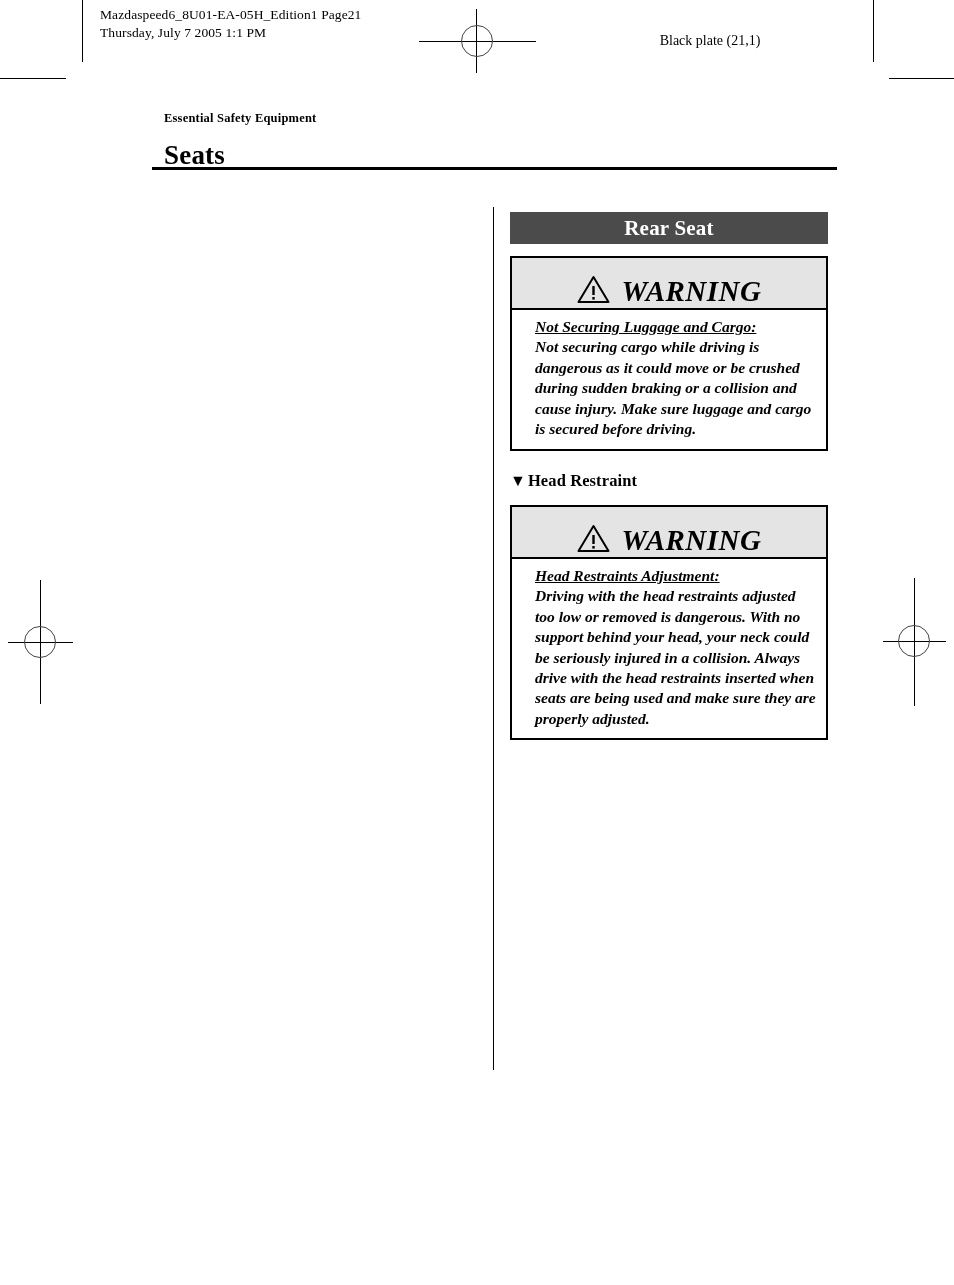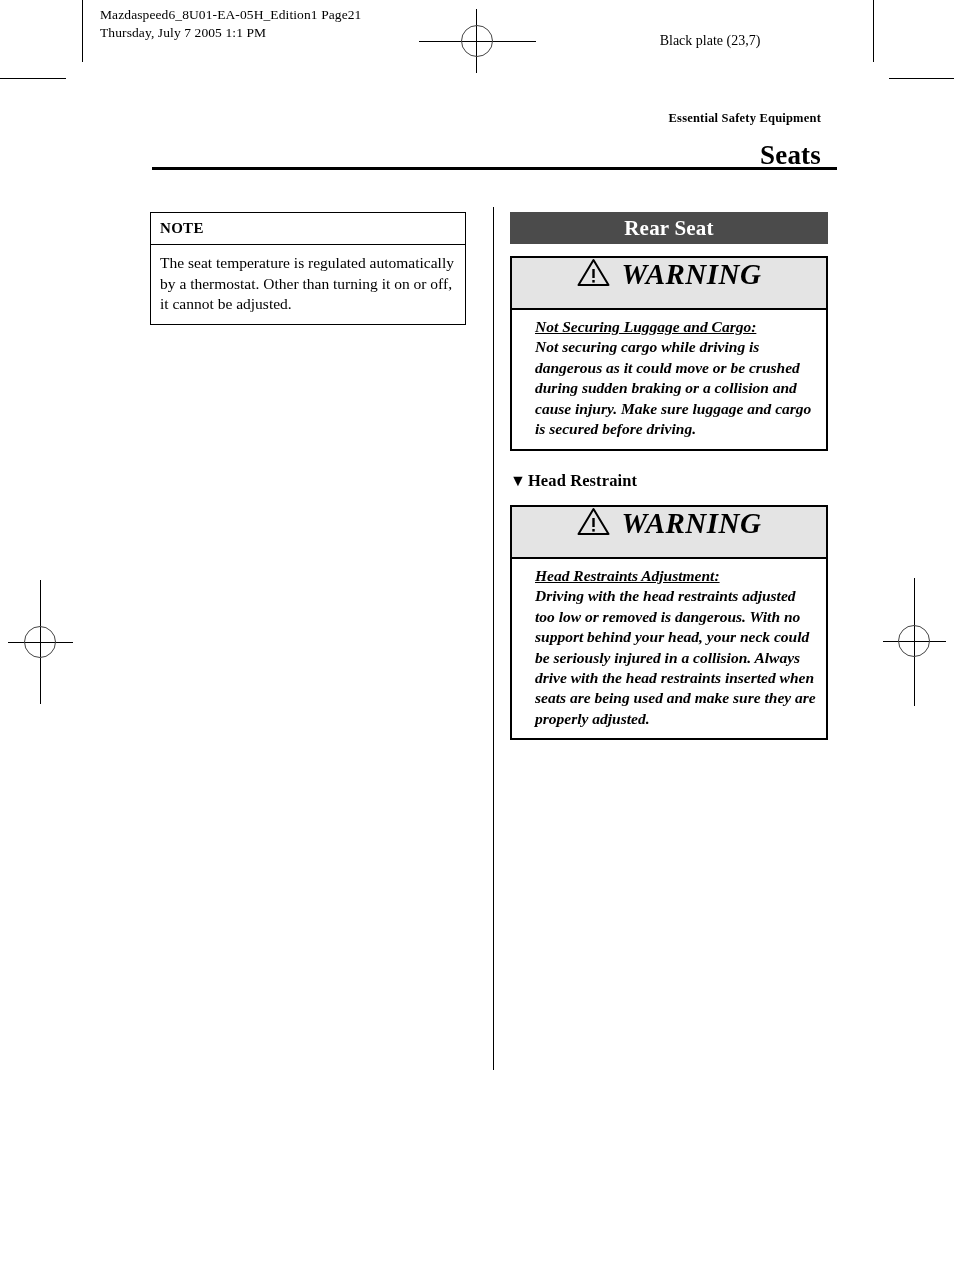--- a/index.html
+++ b/index.html
@@ -56,24 +56,23 @@
     left: 560px;
     top: 33px;
     width: 300px;
     text-align: center;
     font-size: 14px;
   }
 
   
   .running-head {
     position: absolute;
-    left: 136px;
+    left: 164px;
     top: 112px;
     width: 685px;
-    text-align: right;
   }
   .running-head .section-kicker {
     font-size: 12.5px;
     font-weight: bold;
     letter-spacing: 0.2px;
     line-height: 1.1;
   }
   .running-head .chapter-title {
     font-size: 27px;
     font-weight: bold;
@@ -145,21 +144,21 @@
     width: 318px;
     box-sizing: border-box;
     border: 2px solid #000000;
     background: #ffffff;
   }
   .warning-head {
     background: #e4e4e4;
     border-bottom: 2px solid #000000;
     height: 50px;
     display: flex;
-    align-items: flex-start;
+    align-items: flex-end;
     justify-content: center;
     gap: 12px;
   }
   .warning-head .tri-icon {
     display: block;
   }
   .warning-head .warning-word {
     font-size: 29px;
     font-weight: bold;
     font-style: italic;
@@ -246,36 +245,30 @@
   </div>
   <div class="reg-mark" style="left:477px; top:1244px;">
     <div class="reg-v" style="left:-1px;  top:-31px; width:1px;  height:64px;"></div>
     <div class="reg-h" style="left:-58px; top:0px;   width:117px;height:1px;"></div>
     <div class="reg-circle" style="left:-16px; top:-16px; width:32px; height:32px;"></div>
   </div>
 
   <div class="job-info"><span>Mazdaspeed6_8U01-EA-05H_Edition1 Page21</span>
 <span>Thursday, July 7 2005 1:1 PM</span></div>
 
-  <div class="plate-info">Black plate (23,7)</div>
+  <div class="plate-info">Black plate (21,1)</div>
 
   <div class="running-head">
     <div class="section-kicker">Essential Safety Equipment</div>
     <div class="chapter-title">Seats</div>
   </div>
   <div class="head-rule"></div>
 
   <div class="col-divider"></div>
 
-  <div class="col col-left">
-    <div class="note-box">
-      <div class="note-title">NOTE</div>
-      <div class="note-body">The seat temperature is regulated automatically by a thermostat. Other than turning it on or off, it cannot be adjusted.</div>
-    </div>
-  </div>
 
   <div class="col col-right">
 
     <div class="section-band">Rear Seat</div>
 
     <div class="sp-12"></div>
 
     <div class="warning-box">
       <div class="warning-head">
         <span class="tri-icon">

